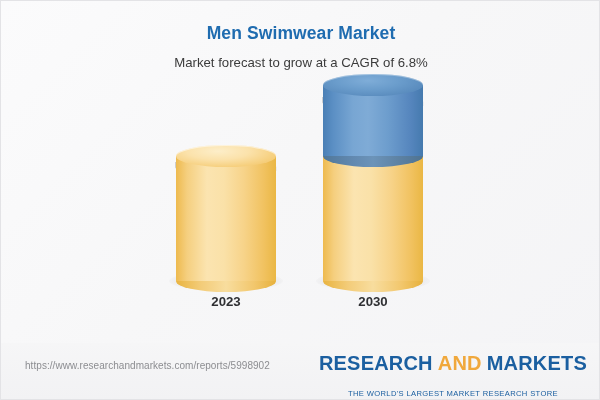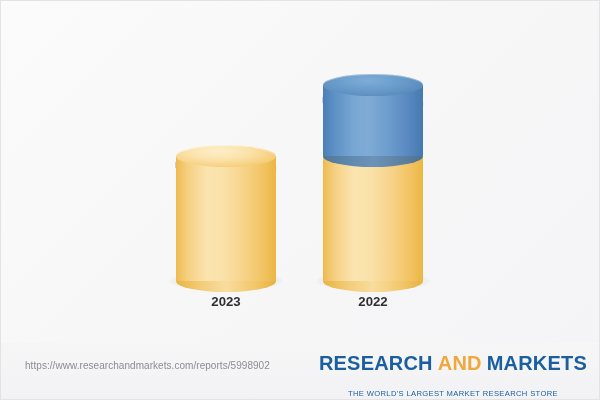--- a/index.html
+++ b/index.html
@@ -254,20 +254,24 @@
     font-weight: normal;
     color: #1b5fa0;
     letter-spacing: 0.35px;
   }
 </style>
 </head>
 <body>
 
 <div class="infographic">
 
+  <div class="header">
+    <div class="chart-title">Men Swimwear Market</div>
+    <div class="chart-subtitle">Market forecast to grow at a CAGR of 6.8%</div>
+  </div>
 
   <div class="plot">
 
     <div class="bar-group g2023">
       <div class="value-label">USD 4.97 Billion</div>
 
       <div class="cyl-shadow"></div>
 
       <div class="cylinder">
         <div class="seg seg-yellow" style="height:125px;">
@@ -292,21 +296,21 @@
           <div class="seg-body"></div>
         </div>
 
         <div class="seg seg-blue" style="height:71px; position:absolute; left:0; bottom:125px;">
           <div class="seg-cap bottom"></div>
           <div class="seg-body"></div>
           <div class="seg-cap top"></div>
         </div>
       </div>
 
-      <div class="cat-label">2022</div>
+      <div class="cat-label">2030</div>
     </div>
 
   </div>
 
   <div class="footer">
     <div class="footer-url">https://www.researchandmarkets.com/reports/5998902</div>
 
     <div class="logo">
       <div class="logo-words"><span class="logo-research">RESEARCH</span><span class="logo-and" style="margin:0 5px;">AND</span><span class="logo-markets">MARKETS</span></div>
       <div class="logo-tag">THE WORLD'S LARGEST MARKET RESEARCH STORE</div>

